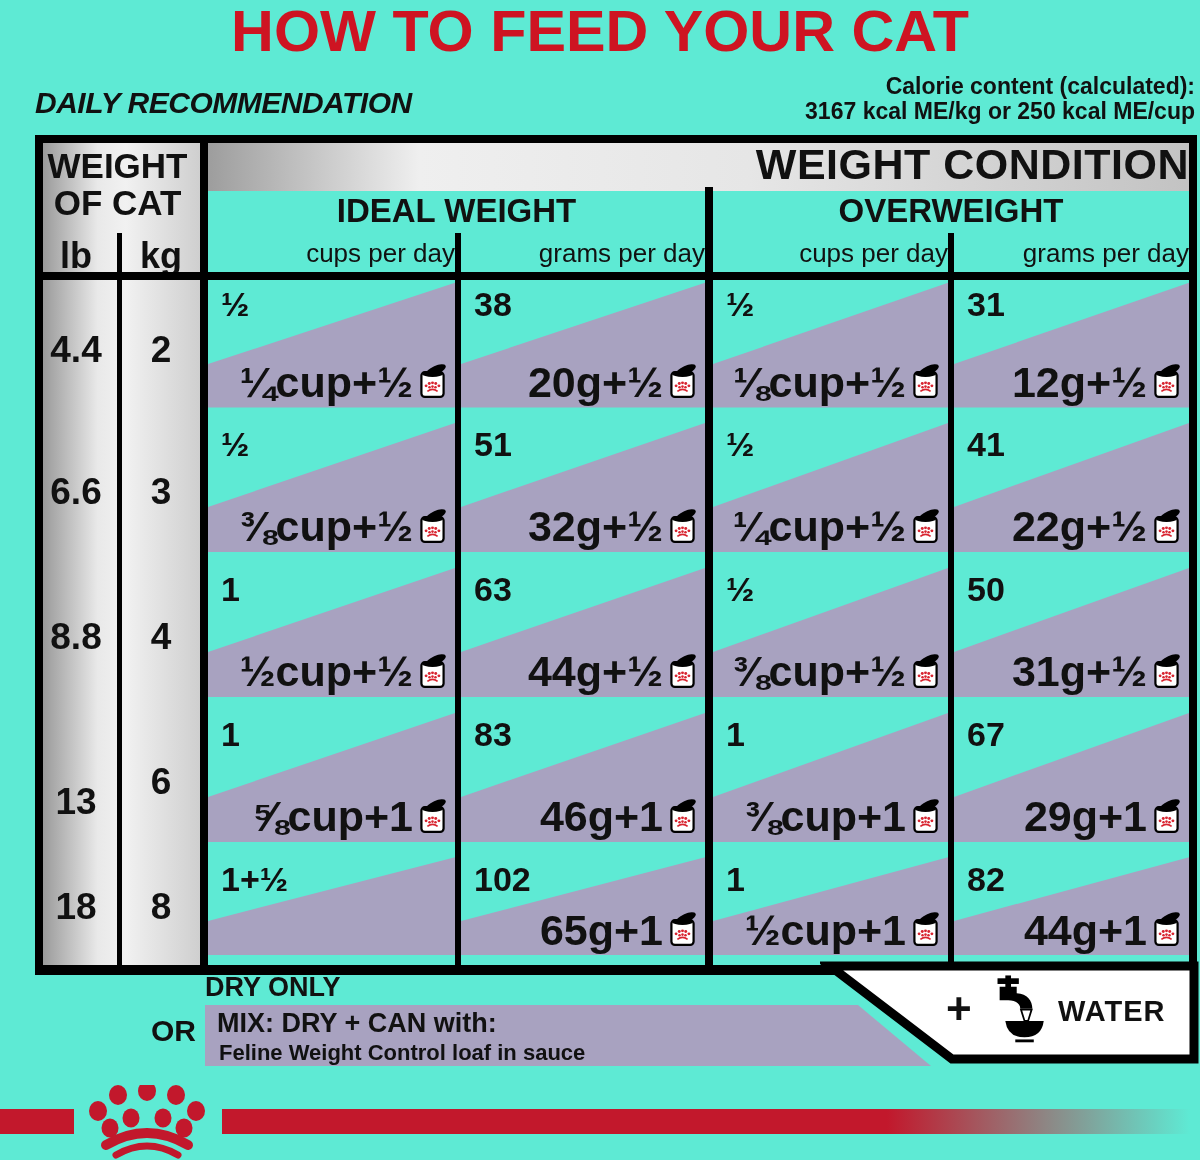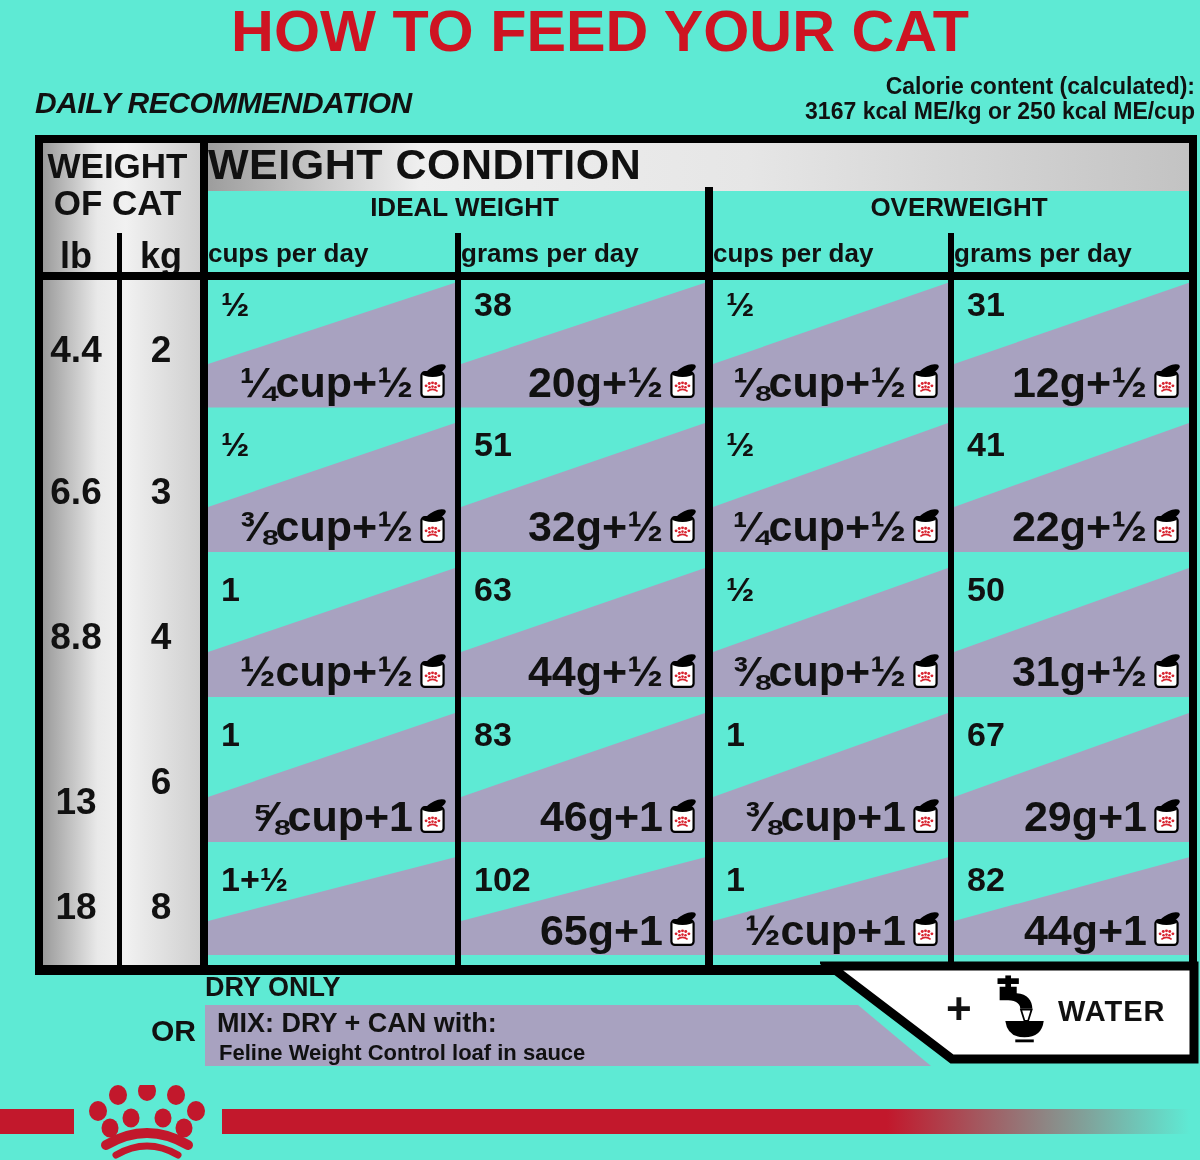--- a/index.html
+++ b/index.html
@@ -22,26 +22,26 @@
   
   .tbl{left:35px;top:135px;width:1162px;height:840px;}
   .line{position:absolute;background:#000;}
   .weight-bg{position:absolute;left:0;top:0;width:165px;height:840px;
     background:linear-gradient(90deg,#8f8f8f 0%,#e9e9e9 38%,#f1f1f1 55%,#cfcfcf 100%);}
   .cond-bg{position:absolute;left:165px;top:0;width:997px;height:56px;
     background:linear-gradient(90deg,#9a9a9a 0%,#efefef 22%,#e6e6e6 55%,#c2c2c2 100%);}
 
   .hdr-weight{position:absolute;left:0;top:12px;width:165px;text-align:center;
     font-size:35px;font-weight:800;line-height:37px;}
-  .hdr-cond{position:absolute;left:173px;top:5px;width:981px;text-align:left;
+  .hdr-cond{position:absolute;left:173px;top:5px;width:981px;text-align:right;
     font-size:43px;font-weight:800;letter-spacing:0.5px;}
-  .hdr-section{position:absolute;top:57px;text-align:center;font-size:26px;font-weight:800;margin-left:8px;}
+  .hdr-section{position:absolute;top:57px;text-align:center;font-size:33px;font-weight:800;}
   .hdr-ideal{left:173px;width:497px;}
   .hdr-over{left:678px;width:476px;}
-  .hdr-col{position:absolute;top:103px;text-align:left;font-size:26px;font-weight:700;}
+  .hdr-col{position:absolute;top:103px;text-align:right;font-size:26px;font-weight:400;}
   .col-c1{left:173px;width:247px;} .col-c2{left:426px;width:244px;}
   .col-c3{left:678px;width:235px;} .col-c4{left:919px;width:235px;}
   .unit{position:absolute;top:100px;text-align:center;font-size:36px;font-weight:800;}
   .unit-lb{left:0px;width:82px;} .unit-kg{left:87px;width:78px;}
 
   
   .b-top{left:0;top:0;width:1162px;height:8px;}
   .b-bottom{left:0;top:830px;width:1162px;height:10px;}
   .b-left{left:0;top:0;width:8px;height:840px;}
   .b-right{left:1154px;top:0;width:8px;height:840px;}

